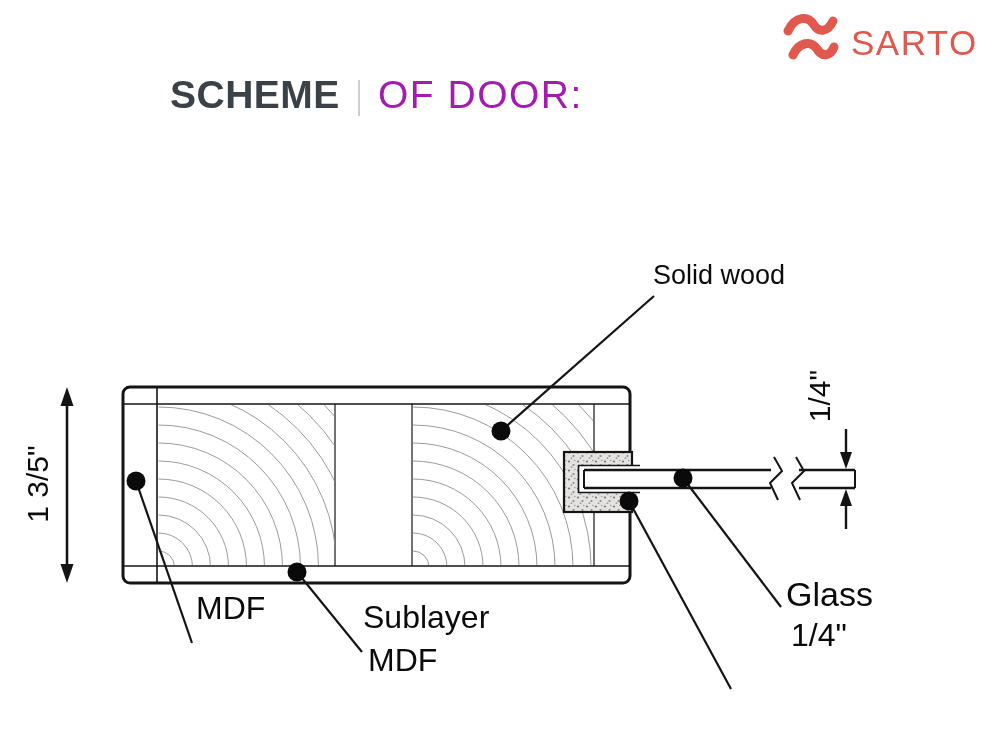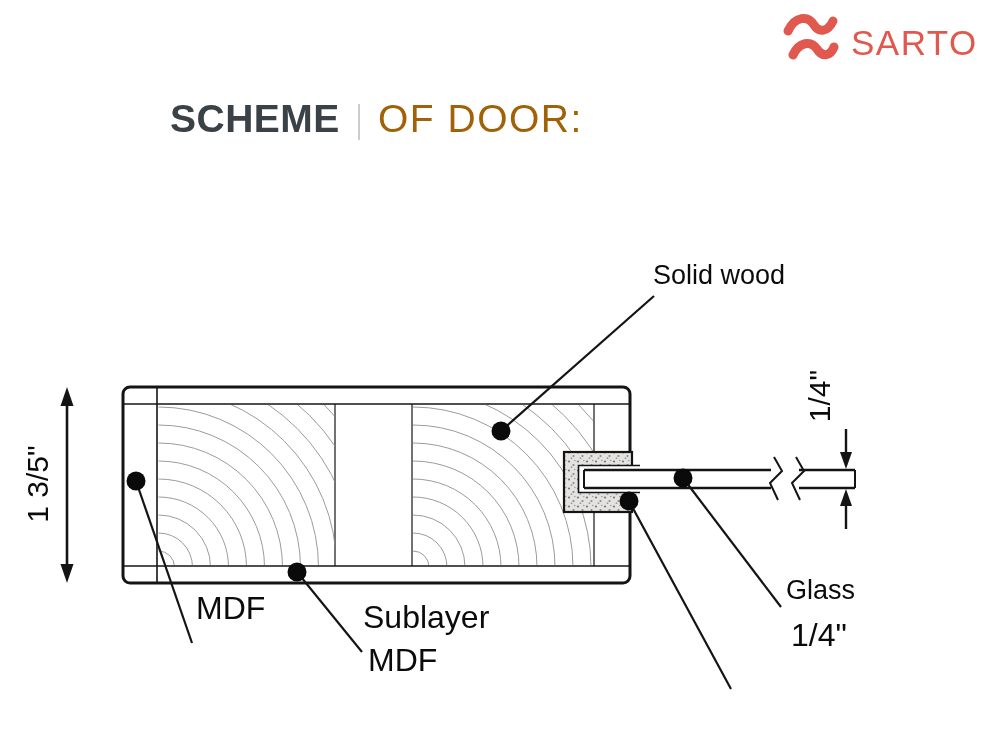--- a/index.html
+++ b/index.html
@@ -7,24 +7,24 @@
   body {
     width:990px; height:746px;
     font-family:"Liberation Sans", sans-serif;
     -webkit-font-smoothing:antialiased;
   }
   .page { position:relative; width:990px; height:746px; background:#ffffff; overflow:hidden; }
 
   
   .logo { position:absolute; top:12px; left:781px; display:flex; align-items:center; gap:12px;justify-content:center; }
   .logo-text { color:#e0584e; font-size:35px; font-weight:400; letter-spacing:1.5px; line-height:62px; }
-  .title { position:absolute; left:170px; top:72px; display:flex; align-items:baseline; font-size:39px; line-height:46px;margin-top:24px; }
+  .title { position:absolute; left:170px; top:72px; display:flex; align-items:baseline; font-size:39px; line-height:46px; }
   .title-main { font-weight:700; color:#3a4147; letter-spacing:0.5px; }
   .title-sep { color:#c9ccce; font-weight:400; margin:0 14px; transform:scaleX(0.6); }
-  .title-sub { color:#a16207; font-weight:400; letter-spacing:1.5px; }
+  .title-sub { color:#a21caf; font-weight:400; letter-spacing:1.5px; }
 
   
   .diagram-svg { position:absolute; left:0; top:0; }
   .lbl { position:absolute; font-size:31px; color:#0b0b0b; white-space:nowrap; line-height:1.1; }
   .rot { transform:rotate(-90deg); text-align:center; font-size:30px; }
 </style>
 </head>
 <body>
 
 <div class="page">
@@ -146,19 +146,19 @@
       <circle cx="297" cy="572" r="9.5"></circle>
       <circle cx="683" cy="478" r="9.5"></circle>
       <circle cx="629" cy="501" r="9.5"></circle>
     </g>
   </svg>
 
   <div class="lbl" style="left:653px; top:261px; font-size:27px;">Solid wood</div>
   <div class="lbl" style="left:196px; top:591px; font-size:32px;">MDF</div>
   <div class="lbl" style="left:363px; top:600px; font-size:32px;">Sublayer</div>
   <div class="lbl" style="left:368px; top:643px; font-size:32px;">MDF</div>
-  <div class="lbl" style="left:786px; top:576px; font-size:27px;">Glass</div>
+  <div class="lbl" style="left:786px; top:576px; font-size:34px;">Glass</div>
   <div class="lbl" style="left:791px; top:618px; font-size:32px;">1/4"</div>
 
   <div class="lbl rot" style="left:-32px; top:464px; width:140px; height:40px; line-height:40px;">1 3/5"</div>
   <div class="lbl rot" style="left:750px; top:376px; width:140px; height:40px; line-height:40px;">1/4"</div>
 
 </div>
 
 </body></html>

